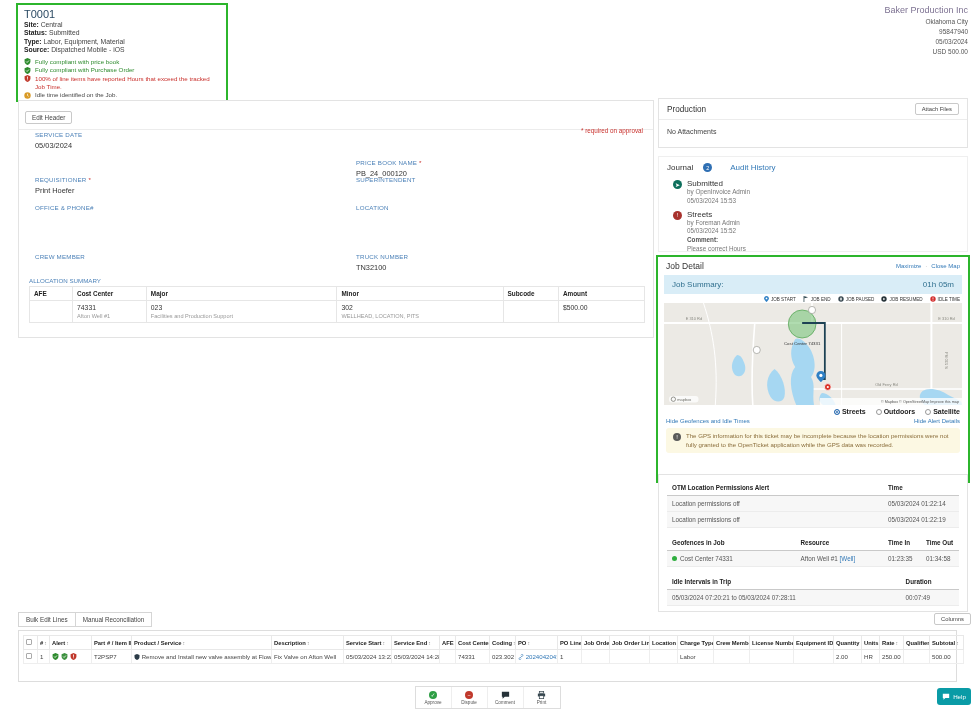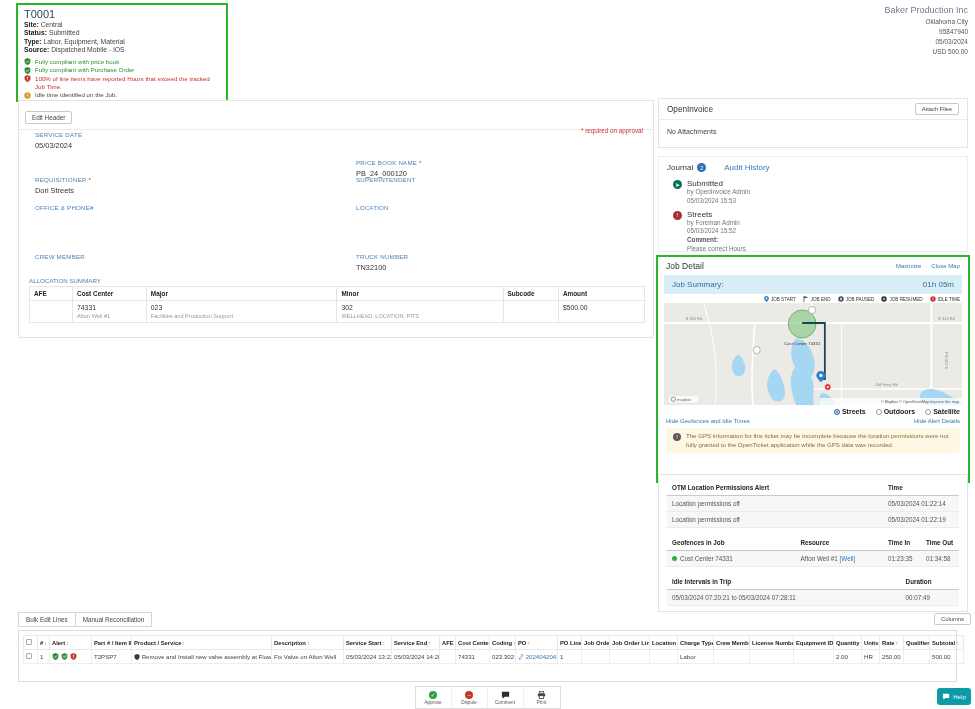--- a/index.html
+++ b/index.html
@@ -51,21 +51,21 @@
   
   .card { border:1px solid #e3e3e3; background:#fff; }
   .attach-card { left:658px; top:98px; width:310px; height:50px; }
   .attach-head { display:flex; justify-content:space-between; align-items:center;
     padding:4px 8px; border-bottom:1px solid #ececec; }
   .attach-title { font-size:8.2px; color:#333; }
   .attach-empty { padding:8px; font-size:7px; color:#444; }
 
   .journal-card { left:658px; top:156px; width:310px; height:96px; border:1px solid #efefef; }
   .jtabs { display:flex; gap:18px; align-items:center; padding:6px 8px 4px; }
-  .jtab-active { font-size:8px; color:#333; display:flex; align-items:center; gap:4px; }
+  .jtab-active { font-size:8px; color:#333; display:flex; align-items:center; gap:10px; }
   .jbadge { display:inline-flex; align-items:center; justify-content:center;
     width:9px; height:9px; border-radius:50%; background:#2f6fb3; color:#fff; font-size:5.5px; }
   .jtab { font-size:8px; color:#3379b7; cursor:pointer; }
   .jentry { display:flex; gap:5px; padding:3px 8px 1px 14px; }
   .jicon { width:9px; height:9px; border-radius:50%; color:#fff; font-size:6px;
     display:flex; align-items:center; justify-content:center; flex:0 0 auto; margin-top:1px; }
   .jicon.submitted { background:#0e6f5c; }
   .jicon.disputed { background:#a8322d; }
   .jtitle { font-size:8px; color:#333; }
   .jmeta { font-size:6.3px; color:#777; line-height:1.4; }
@@ -211,21 +211,21 @@
     <div class="field" style="left:16px; top:30px;">
       <div class="flabel"><span>SERVICE DATE</span><span class="req"></span></div>
       <div class="fvalue">05/03/2024</div>
     </div>
     <div class="field" style="left:337px; top:30px;margin-top:28px;">
       <div class="flabel"><span>PRICE BOOK NAME</span><span class="req">*</span></div>
       <div class="fvalue">PB_24_000120</div>
     </div>
     <div class="field" style="left:16px; top:75px;">
       <div class="flabel"><span>REQUISITIONER</span><span class="req">*</span></div>
-      <div class="fvalue">Dori Streets</div>
+      <div class="fvalue">Print Hoefer</div>
     </div>
     <div class="field" style="left:337px; top:75px;">
       <div class="flabel"><span>SUPERINTENDENT</span></div>
       <div class="fvalue"></div>
     </div>
     <div class="field" style="left:16px; top:103px;">
       <div class="flabel"><span>OFFICE &amp; PHONE#</span></div>
       <div class="fvalue"></div>
     </div>
     <div class="field" style="left:337px; top:103px;">
@@ -278,21 +278,21 @@
             </td>
           <td></td>
           <td>$500.00</td>
         </tr>
       </tbody>
     </table>
   </div>
 
   <div class="abs card attach-card">
     <div class="attach-head">
-      <span class="attach-title">OpenInvoice</span>
+      <span class="attach-title">Production</span>
       <span class="btn-small" style="font-size:5.8px;">Attach Files</span>
     </div>
     <div class="attach-empty">No Attachments</div>
   </div>
 
   <div class="abs journal-card">
     <div class="jtabs">
       <span class="jtab-active">
         <span>Journal</span>
         <span class="jbadge">2</span>

